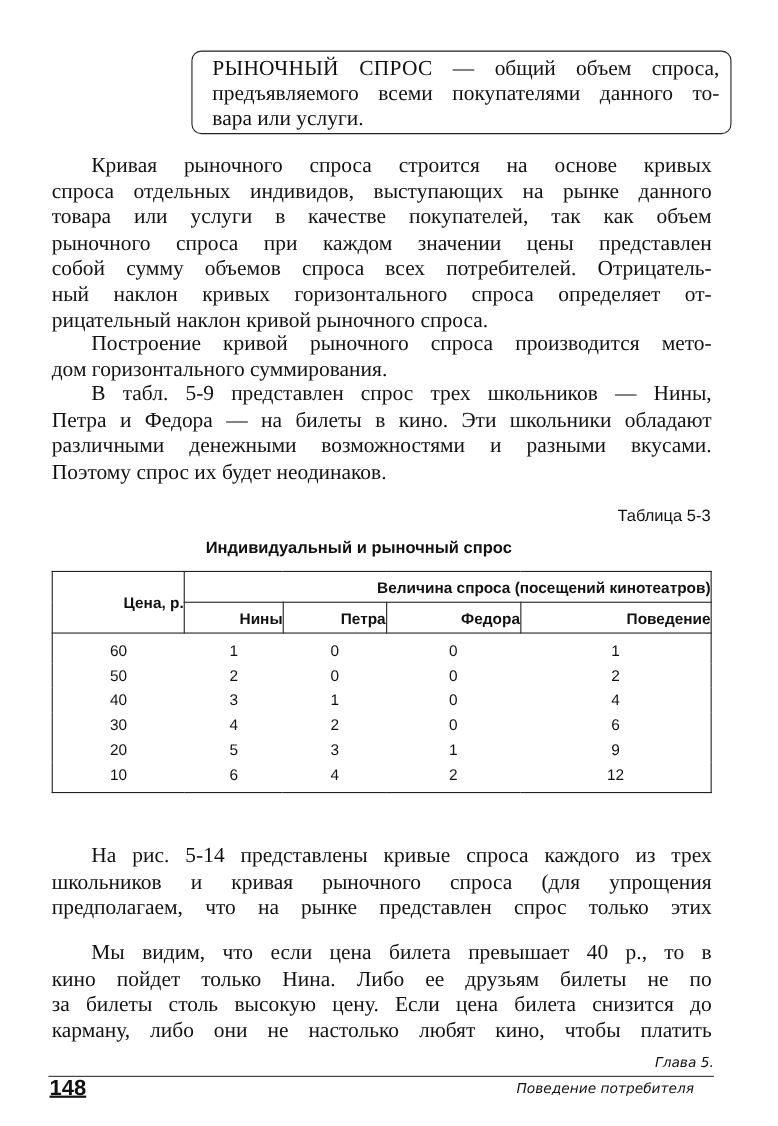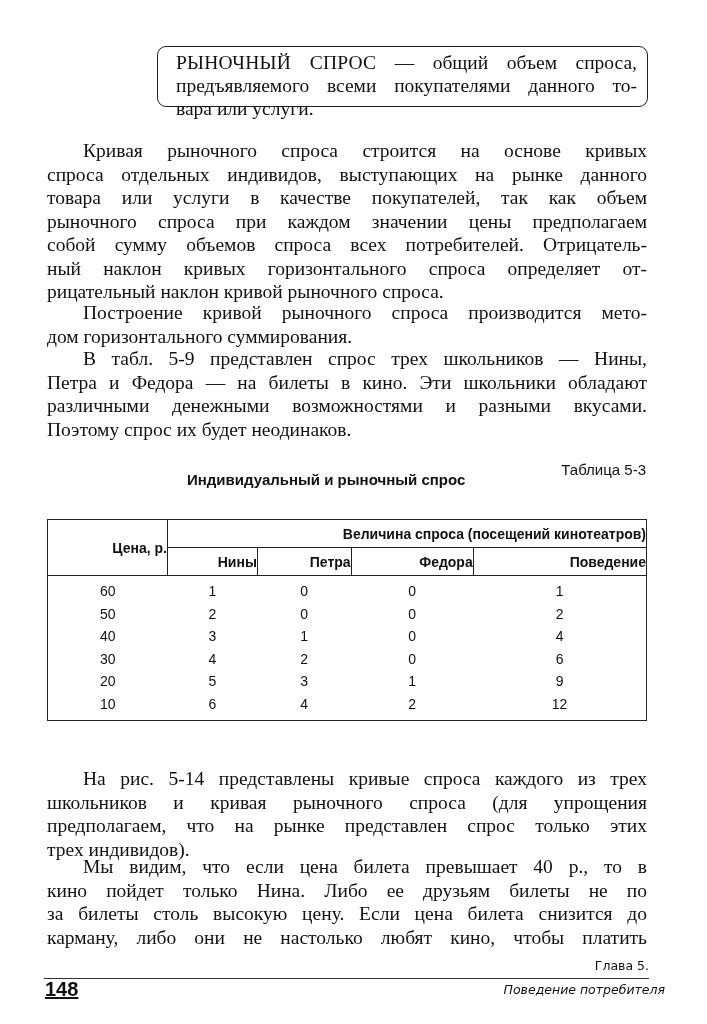--- a/index.html
+++ b/index.html
@@ -2,21 +2,21 @@
 <html><head>
 <meta charset="utf-8">
 <style>
   html, body { margin: 0; padding: 0; background: #ffffff; }
   body {
     width: 707px; height: 1024px; position: relative; overflow: hidden;
     color: #111111;
     font-family: "Liberation Serif", serif;
   }
   .defbox {
-    position: absolute; left: 157px; top: 46px; width: 491px; height: 61px;
+    position: absolute; left: 174px; top: 46px; width: 491px; height: 76px;
     border: 1.5px solid #222; border-radius: 9px; box-sizing: border-box;
     padding: 4px 10px 0 18px;
     font-size: 19.5px; line-height: 23px; text-align: justify;
   }
   .defbox .line { display: block; white-space: nowrap; text-align-last: justify; }
   .defbox .line.last { text-align-last: left; }
   .defterm { letter-spacing: 0.2px; }
 
   .para {
     position: absolute; left: 47px; width: 600px;
@@ -24,21 +24,21 @@
   }
   .para .line { display: block; white-space: nowrap; text-align: justify; text-align-last: justify; }
   .para .line.last { text-align-last: left; }
   .para .line.indent { padding-left: 36px; }
 
   .tbl-label {
     position: absolute; right: 61px; top: 461px;
     font-family: "Liberation Sans", sans-serif; font-size: 15px;
   }
   .tbl-title {
-    position: absolute; left: 187px; top: 471px;
+    position: absolute; left: 187px; top: 490px;
     font-family: "Liberation Sans", sans-serif; font-weight: bold; font-size: 15px;
   }
   table.demand {
     position: absolute; left: 47px; top: 519px; width: 600px;
     border-collapse: collapse;
     font-family: "Liberation Sans", sans-serif; font-size: 14px;
   }
   table.demand th {
     font-weight: bold; border: 1.3px solid #222; text-align: right;
     height: 27px; padding: 0; font-size: 14px;
@@ -51,45 +51,45 @@
   table.demand tbody tr:first-child td { padding-top: 4px; }
   table.demand tbody tr:last-child td { padding-bottom: 5px; }
   table.demand tbody { border: 1.3px solid #222; }
 
   .footer-rule {
     position: absolute; left: 44px; top: 978px; width: 605px; height: 0;
     border-top: 1px solid #333;
   }
   .chapter {
     position: absolute; right: 58px; top: 958px;
-    font-family: "DejaVu Sans", sans-serif; font-size: 12.5px;
+    font-family: "DejaVu Sans", sans-serif; font-style: italic; font-size: 12.5px;
   }
   .running-title {
-    position: absolute; right: 42px; top: 982px;
+    position: absolute; right: 76px; top: 982px;
     font-family: "DejaVu Sans", sans-serif; font-style: italic; font-size: 12.5px;
   }
   .page-number {
     position: absolute; left: 45px; top: 978px;
     font-family: "Liberation Sans", sans-serif; font-weight: bold; font-size: 20px; text-decoration: underline;
   }
 </style>
 </head>
 <body>
 
 <div class="defbox">
   <span class="line"><span class="defterm">РЫНОЧНЫЙ СПРОС</span><span> — общий объем спроса,</span></span>
   <span class="line">предъявляемого всеми покупателями данного то-</span>
   <span class="line last">вара или услуги.</span>
 </div>
 
 <div class="para" style="top:139px">
   <span class="line indent">Кривая рыночного спроса строится на основе кривых</span>
   <span class="line">спроса отдельных индивидов, выступающих на рынке данного</span>
   <span class="line">товара или услуги в качестве покупателей, так как объем</span>
-  <span class="line">рыночного спроса при каждом значении цены предполагаем</span>
+  <span class="line">рыночного спроса при каждом значении цены представлен</span>
   <span class="line">собой сумму объемов спроса всех потребителей. Отрицатель-</span>
   <span class="line">ный наклон кривых горизонтального спроса определяет от-</span>
   <span class="line last">рицательный наклон кривой рыночного спроса.</span>
 </div>
 
 <div class="para" style="top:301px">
   <span class="line indent">Построение кривой рыночного спроса производится мето-</span>
   <span class="line last">дом горизонтального суммирования.</span>
 </div>
 
@@ -159,21 +159,20 @@
         <td>2</td>
         <td>12</td>
       </tr>
     </tbody>
 </table>
 
 <div class="para" style="top:767px">
   <span class="line indent">На рис. 5-14 представлены кривые спроса каждого из трех</span>
   <span class="line">школьников и кривая рыночного спроса (для упрощения</span>
   <span class="line">предполагаем, что на рынке представлен спрос только этих</span>
-  <span class="line last">трех индивидов).</span>
 </div>
 
 <div class="para" style="top:855px">
   <span class="line indent">Мы видим, что если цена билета превышает 40 р., то в</span>
   <span class="line">кино пойдет только Нина. Либо ее друзьям билеты не по</span>
   <span class="line">за билеты столь высокую цену. Если цена билета снизится до</span>
   <span class="line">карману, либо они не настолько любят кино, чтобы платить</span>
 </div>
 
 <div class="chapter">Глава 5.</div>

